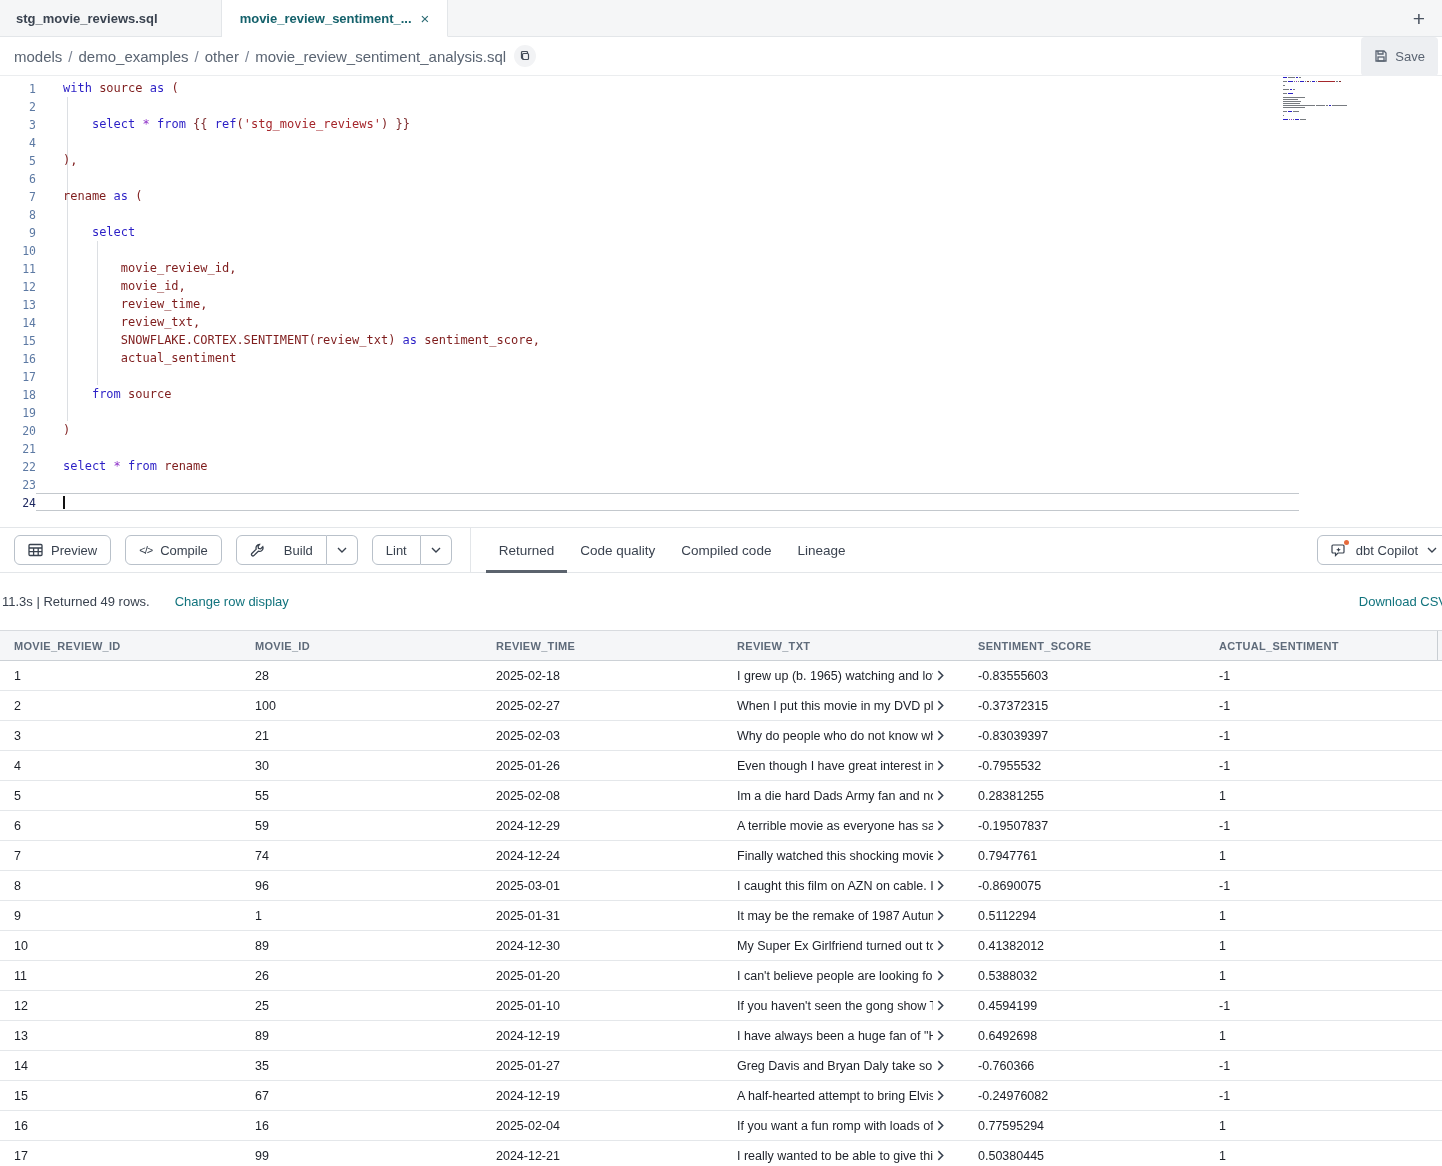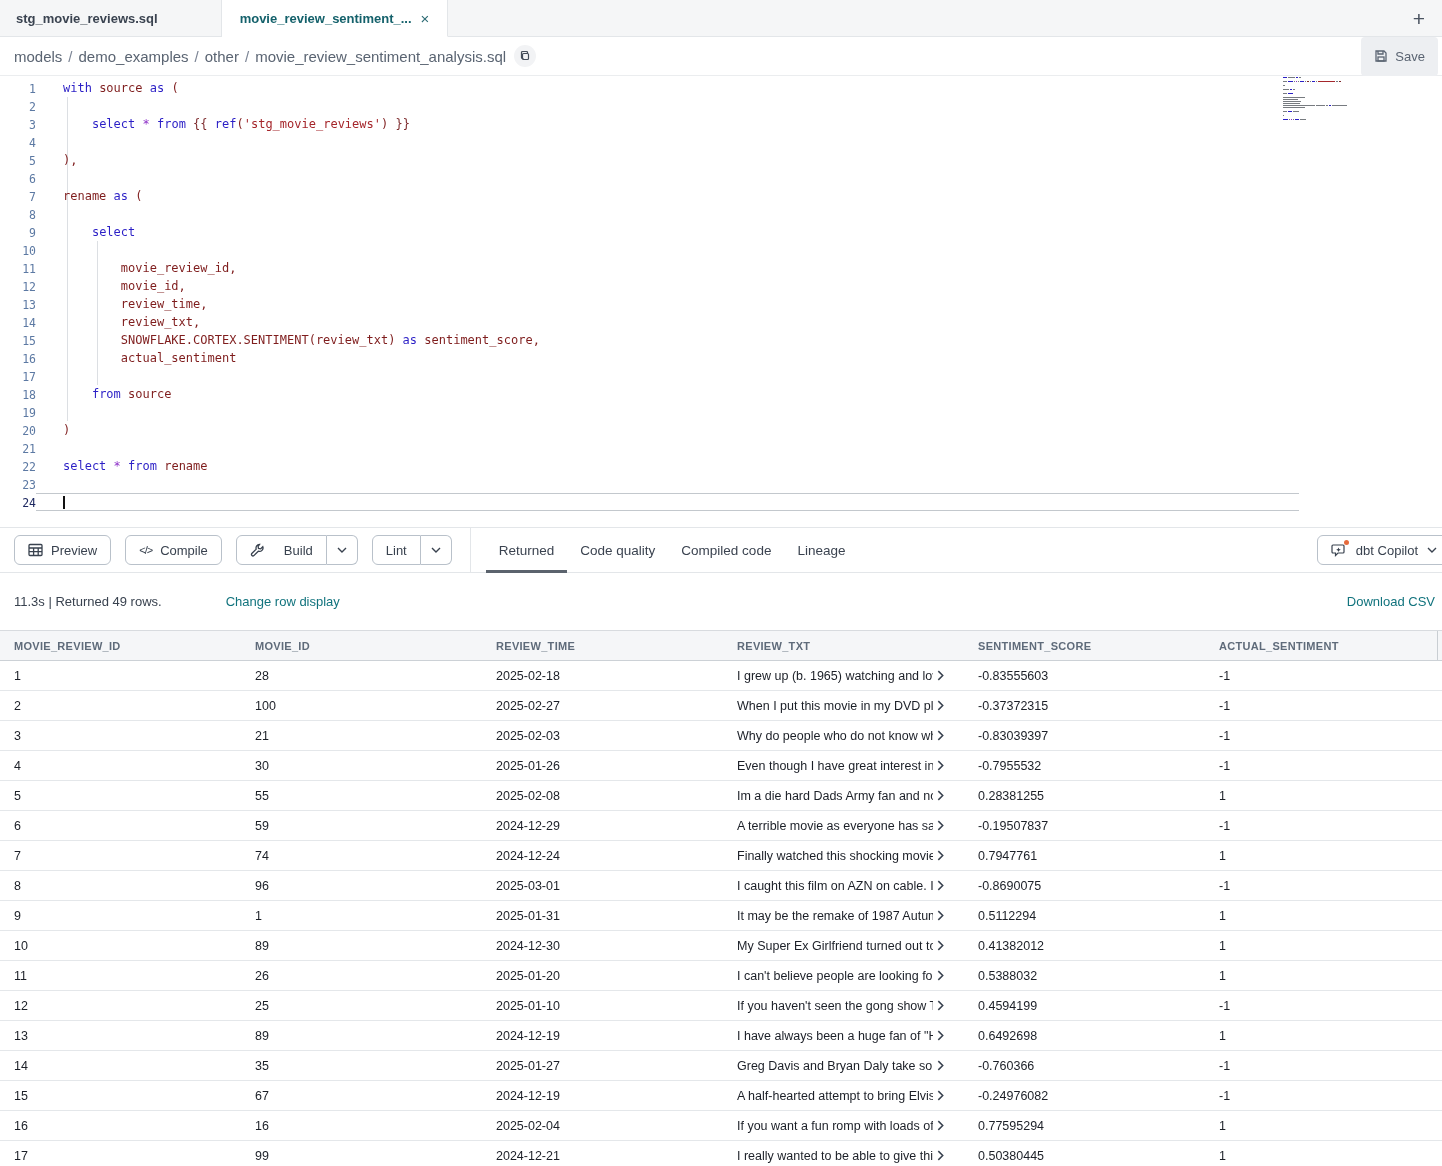--- a/index.html
+++ b/index.html
@@ -87,21 +87,21 @@
     display:flex; align-items:center; padding:0 13px; font-size:13.5px; color:#3b4350;
     border-bottom:3px solid transparent; padding-top:3px; cursor:pointer;
   }
   .rtab.active { border-bottom-color:#5b636d; }
   .copilot {
     margin-left:auto; margin-right:-12px; height:30px; border:1px solid #b9c1ca; border-radius:6px;
     background:#fff; font-size:13px; color:#39424f; font-family:inherit;
     display:flex; align-items:center; gap:9px; padding:0 16px 0 13px; cursor:pointer;
   }
   
-  .statusbar { height:57px; display:flex; align-items:center; padding:0 14px; font-size:13px; color:#39424f; background:#fff;gap:39px; }
+  .statusbar { height:57px; display:flex; align-items:center; padding:0 2px; font-size:13px; color:#39424f; background:#fff; }
   .status-link { color:#11737d; margin-left:25px; cursor:pointer; }
   .dl-link { margin-left:auto; margin-right:-7px; color:#11737d; cursor:pointer; white-space:nowrap; }
   
   .rtable { width:1442px; }
   .thead {
     height:31px; background:#f5f6f8; border-top:1px solid #d8dbdf; border-bottom:1px solid #ccd1d6;
     display:flex; align-items:center; position:relative;
   }
   .th {
     width:241px; flex:none; padding-left:14px; font-size:11px; font-weight:700;

